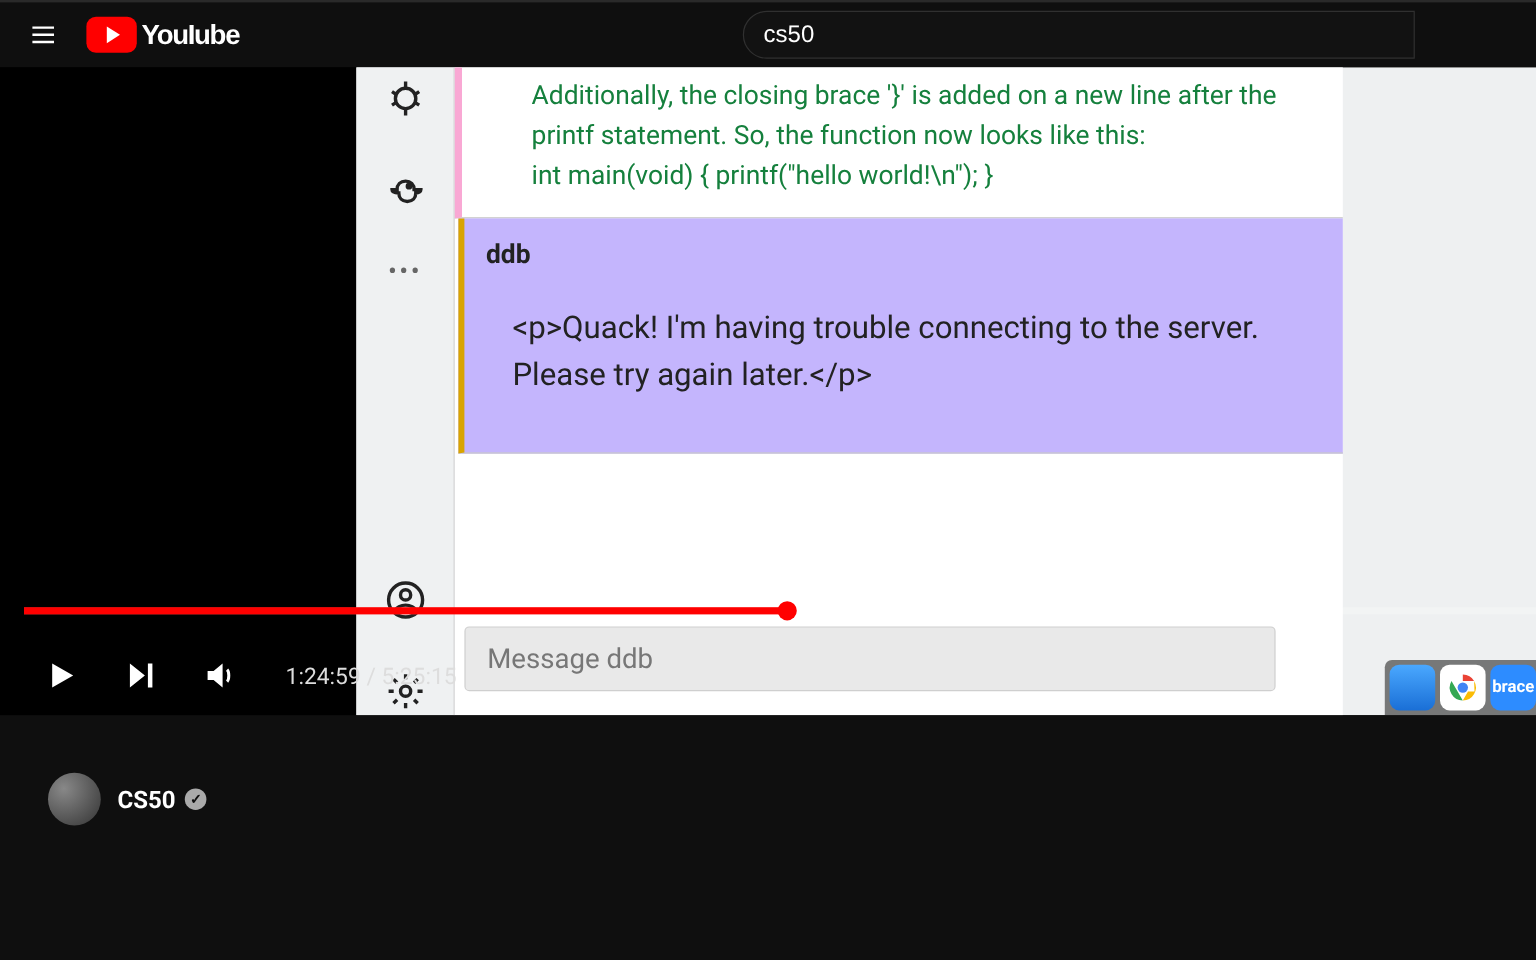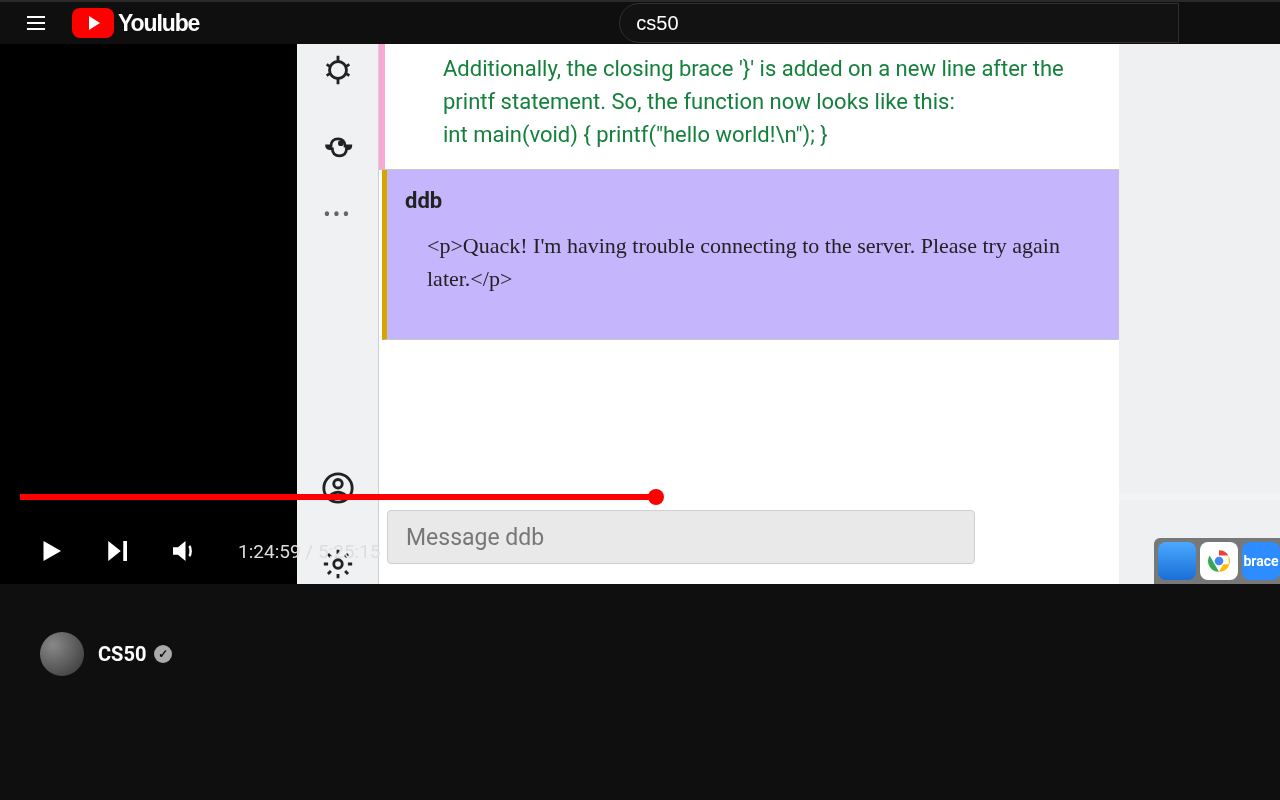--- a/index.html
+++ b/index.html
@@ -6,21 +6,21 @@
   body {
     width: 1280px; height: 800px;
     background: #0f0f0f;
     font-family: Roboto, Arial, sans-serif;
     color: #fff;
     overflow: hidden;
     position: relative;
   }
   
   .topbar {
-    height: 44px;
+    height: 56px;
     display: flex;
     align-items: center;
     padding: 0 16px;
     background: #0f0f0f;
     border-top: 2px solid #2a2a2a;
   }
   .hamburger {
     width: 40px; height: 40px;
     display: flex; align-items: center; justify-content: center;
     cursor: pointer;
@@ -106,24 +106,24 @@
     line-height: 1.5;
   }
   .chat-msg {
     border-left: 5px solid #d9a400;
     padding: 18px 30px 44px 18px;
     background:#c4b5fd;
     border-bottom:1px solid #c8c8c8;
     margin-left:3px;
   }
   .chat-msg .sender { font-weight:700; color:#222; font-size:22px; }
-  .chat-msg .body { color:#222; font-size:22px; line-height:1.5; margin-top:16px; padding-left:22px;font-family:Liberation Serif, serif; }
+  .chat-msg .body { color:#222; font-size:26px; line-height:1.5; margin-top:30px; padding-left:22px; }
   .chat-input {
     position:absolute; left:90px; bottom:20px;
-    width:588px; height:54px;
+    width:676px; height:54px;
     background:#e9e9e9;
     border:1px solid #cfcfcf;
     border-radius:4px;
     display:flex; align-items:center;
     padding:0 18px;
     color:#777; font-size:23px;
   }
   
   .problems {
     position:absolute; right:0; top:190px;

